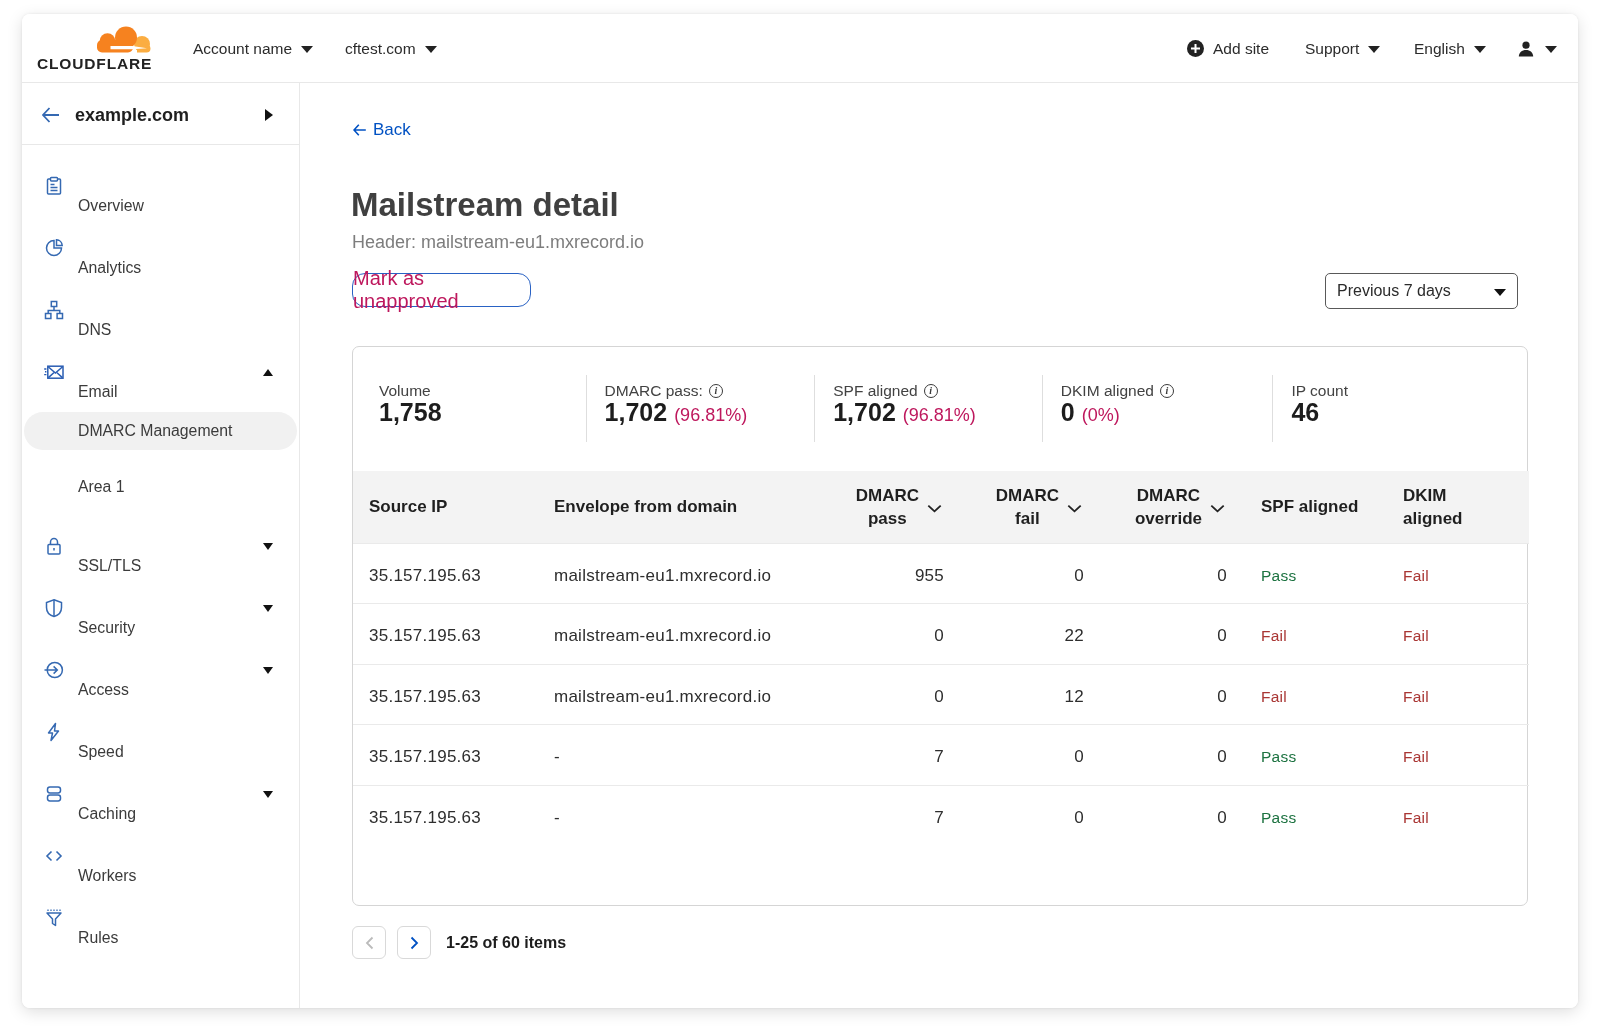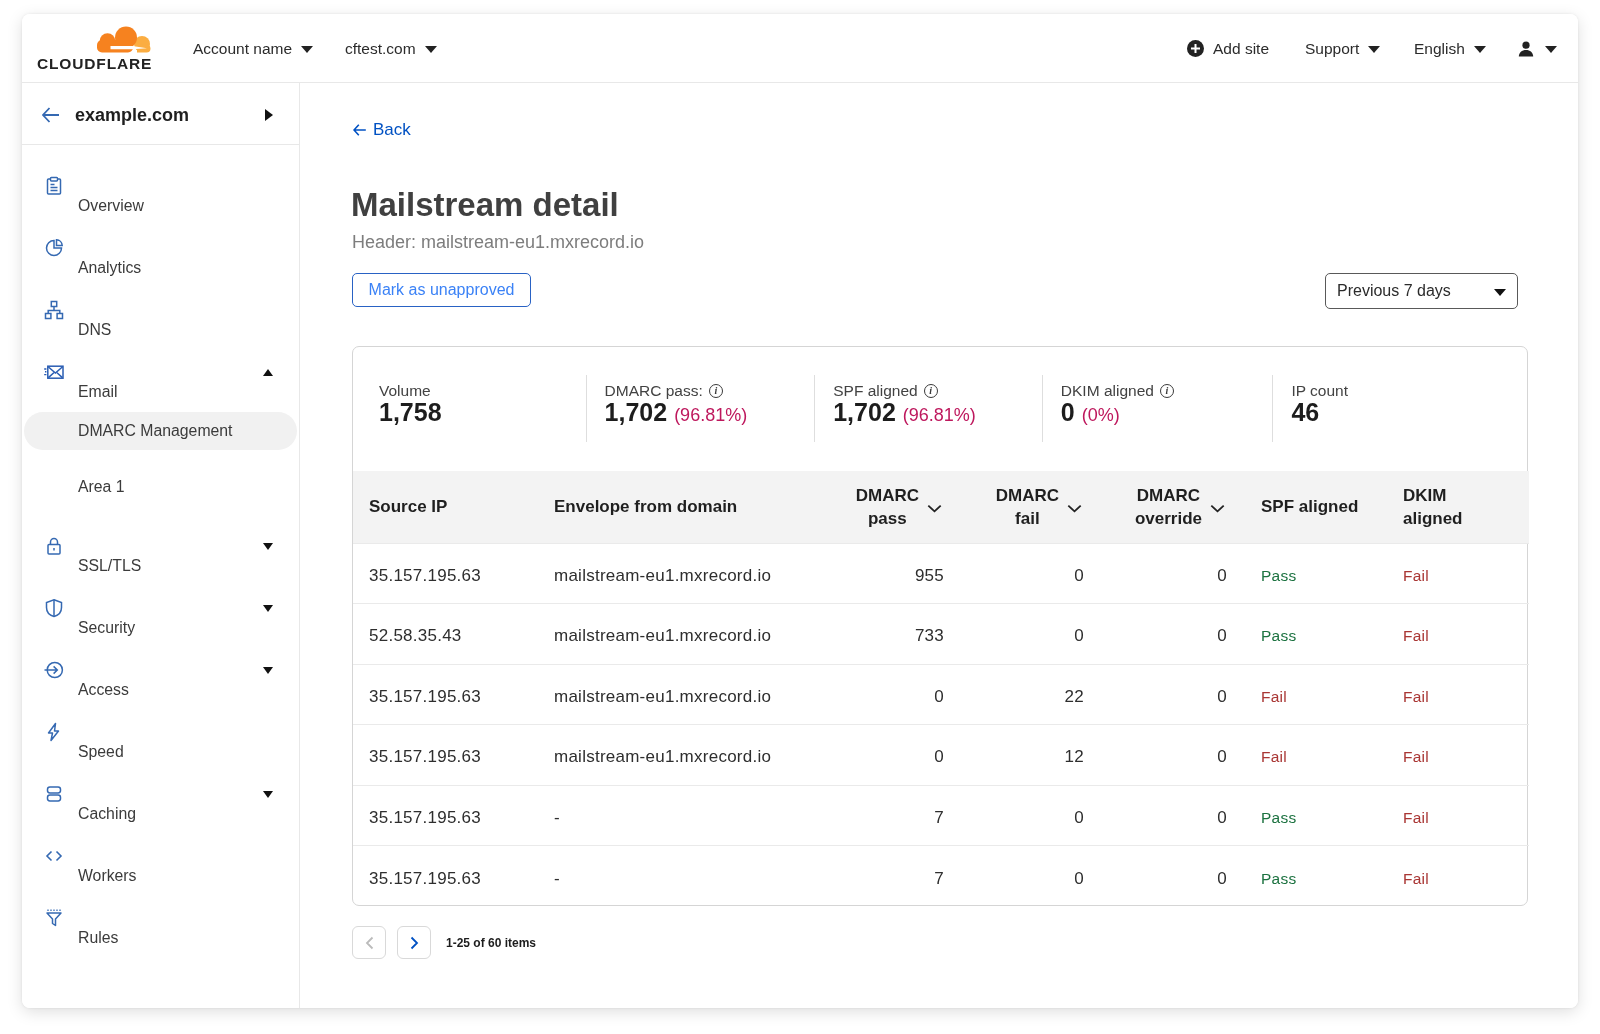--- a/index.html
+++ b/index.html
@@ -29,21 +29,21 @@
 .nsub { height:56px; display:flex; align-items:center; padding-left:56px; font-size:15.8px; color:#3b3b3b; position:relative; }
 .nsub.sel::before { content:""; position:absolute; left:2px; right:2px; top:9px; bottom:9px; background:#f1f1f1; border-radius:19px; z-index:0; }
 .nsub span { position:relative; z-index:1; }
 
 .main { position:absolute; left:279px; top:69px; right:0; bottom:0; background:#fff; }
 .back { position:absolute; left:52px; top:37px; font-size:17px; color:#0051c3; display:flex; align-items:center; }
 h1 { position:absolute; left:50px; top:103px; font-size:33px; font-weight:bold; color:#404040; letter-spacing:0; }
 .hdrline { position:absolute; left:51px; top:149px; font-size:18px; color:#7d7d7d; }
 .btn-outline {
   position:absolute; left:51px; top:190px; width:179px; height:34px;
-  border:1px solid #2962c4; border-radius:5px; color:#3b82f6; font-size:16px;
+  border:1px solid #2962c4; border-radius:13px; color:#be185d; font-size:20px;
   display:flex; align-items:center; justify-content:center; background:#fff;
 }
 .select {
   position:absolute; right:60px; top:190px; width:193px; height:36px;
   border:1px solid #595959; border-radius:5px; background:#fff;
   display:flex; align-items:center; font-size:16px; color:#2b2b2b; padding-left:11px;
 }
 .select .caret { position:absolute; right:11px; border-top-color:#111; }
 
 .card { position:absolute; left:51px; top:263px; width:1176px; height:560px; border:1px solid #d5d5d5; border-radius:7px; background:#fff; }
@@ -59,21 +59,21 @@
 td { height:60.5px; font-size:17px; color:#2e2e2e; border-top:1px solid #eaeaea; vertical-align:middle; letter-spacing:.25px; padding-top:5px; }
 .num { text-align:right; }
 .green { color:#1c7240; font-size:15.5px; }
 .red { color:#a93634; font-size:15.5px; }
 .thr { display:flex; align-items:center; justify-content:flex-end; padding-right:20px; }
 .thr .lines { text-align:center; line-height:23px; }
 .sortv { width:15px; height:9px; margin-left:8px; margin-top:3px; }
 
 .pager { position:absolute; left:51px; top:843px; display:flex; align-items:center; }
 .pbtn { width:34px; height:33px; border:1px solid #d9d9d9; border-radius:6px; background:#fff; display:flex; align-items:center; justify-content:center; margin-right:11px; }
-.pinfo { font-size:12px; font-weight:bold; color:#1d1d1d; margin-left:4px; }
+.pinfo { font-size:16px; font-weight:bold; color:#1d1d1d; margin-left:4px; }
 </style>
 </head>
 <body>
 <div class="page">
 
   <div class="topnav">
     <div class="logo">
       <svg width="132" height="52" viewBox="0 0 132 52">
         <g>
           <circle cx="105" cy="22" r="8" fill="#fbad41"></circle>
@@ -286,29 +286,20 @@
         <tr>
               <td style="padding-left:16px;">35.157.195.63</td>
               <td style="padding-left:18px;">mailstream-eu1.mxrecord.io</td>
               <td class="num" style="padding-right:18px;">955</td>
               <td class="num" style="padding-right:18px;">0</td>
               <td class="num" style="padding-right:18px;">0</td>
               <td class="green" style="padding-left:16px;">Pass</td>
               <td class="red" style="padding-left:16px;">Fail</td>
             </tr>
         <tr>
-              <td style="padding-left:16px;">52.58.35.43</td>
-              <td style="padding-left:18px;">mailstream-eu1.mxrecord.io</td>
-              <td class="num" style="padding-right:18px;">733</td>
-              <td class="num" style="padding-right:18px;">0</td>
-              <td class="num" style="padding-right:18px;">0</td>
-              <td class="green" style="padding-left:16px;">Pass</td>
-              <td class="red" style="padding-left:16px;">Fail</td>
-            </tr>
-        <tr>
               <td style="padding-left:16px;">35.157.195.63</td>
               <td style="padding-left:18px;">mailstream-eu1.mxrecord.io</td>
               <td class="num" style="padding-right:18px;">0</td>
               <td class="num" style="padding-right:18px;">22</td>
               <td class="num" style="padding-right:18px;">0</td>
               <td class="red" style="padding-left:16px;">Fail</td>
               <td class="red" style="padding-left:16px;">Fail</td>
             </tr>
         <tr>
               <td style="padding-left:16px;">35.157.195.63</td>

